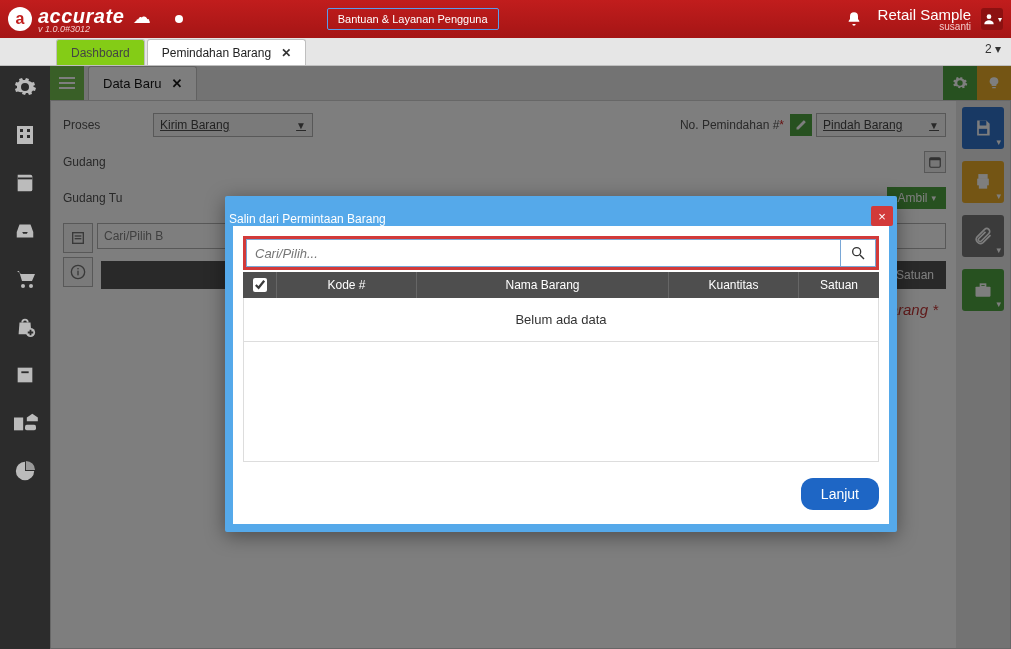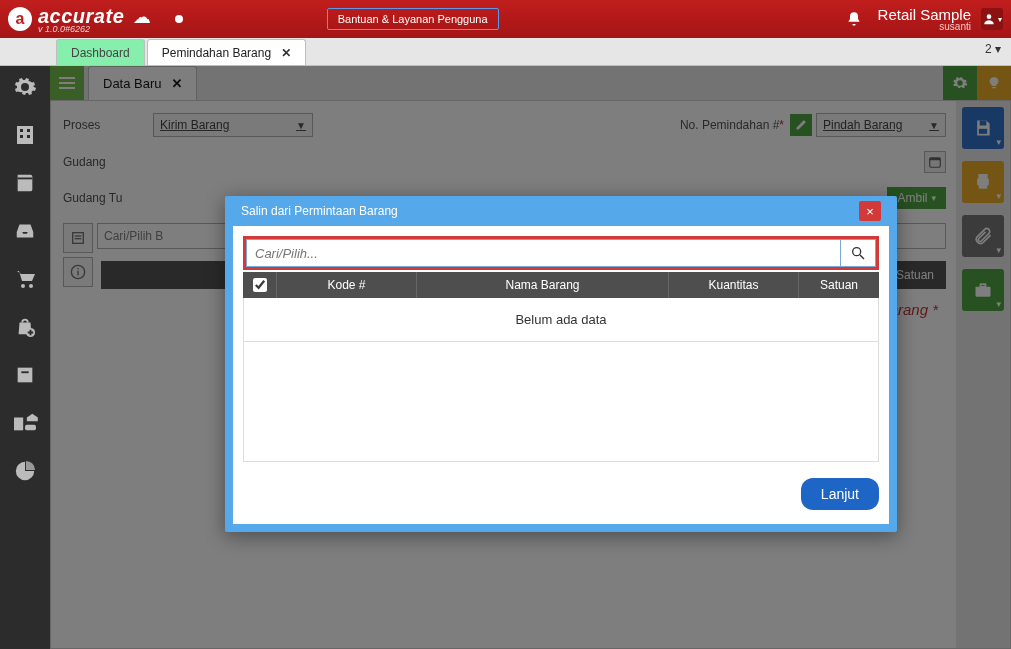--- a/index.html
+++ b/index.html
@@ -13,21 +13,21 @@
   .dot { width:8px;height:8px; background:#fff; border-radius:50%; margin:0 24px;}
   .help-btn { border:1px solid #5a9bee; background:transparent; color:#fff; font-size:11px; padding:4px 10px; border-radius:2px; margin-left:120px;}
   .top-spacer { flex:1; }
   .bell { font-size:16px; margin:0 16px;}
   .company { text-align:right; font-size:15px; line-height:1; margin-right:10px;}
   .company small { font-size:10px; display:block; color:#f3caca;}
   .user-icon { width:22px;height:22px; background:#8c1111; border-radius:3px; display:flex;align-items:center;justify-content:center; font-size:13px;}
   
   .tabsrow { height:28px; background:#e6e6e6; display:flex; align-items:flex-end; padding-left:56px; border-bottom:1px solid #bfbfbf; position:relative;}
   .tab { height:26px; padding:0 14px; font-size:12px; display:flex; align-items:center; border:1px solid #bfbfbf; border-bottom:none; margin-right:2px; border-radius:3px 3px 0 0; }
-  .tab.inactive { background:#86efac; color:#444; }
+  .tab.inactive { background:#84cc16; color:#444; }
   .tab.active { background:#fff; color:#222; }
   .tab .x { margin-left:10px; font-weight:bold; color:#333; cursor:pointer;}
   .tabcount { position:absolute; right:10px; top:4px; font-size:12px; color:#333;}
   
   .mainwrap { display:flex; height:calc(100% - 66px); }
   .sidebar { width:50px; background:#2c2c2c; display:flex; flex-direction:column; align-items:center; padding-top:6px; gap:18px; color:#bbb;}
   .sidebar .sicon { width:30px;height:30px; display:flex;align-items:center;justify-content:center; }
   .content { flex:1; position:relative; background:#e6e6e6; }
   
   .subtabs { height:34px; display:flex; align-items:center; }
@@ -63,21 +63,21 @@
   .bginput { height:26px; border:1px solid #aaa; font-size:12px; padding:0 6px; background:#fff; flex:1; }
   .bgicon { width:30px; height:30px; border:1px solid #aaa; background:#f6f6f6; display:flex; align-items:center; justify-content:center; margin-right:4px;}
   .bgstrip { height:28px; background:#444; color:#fff; display:flex; align-items:center; font-size:12px; margin-top:4px;}
   .bgstrip .cell { padding:0 12px; }
   .bgstrip .right { margin-left:auto; }
   .bgitalic { font-style:italic; color:#b22; font-size:15px; position:absolute; right:72px; top:200px;}
   
   .overlay { position:absolute; inset:0; background:rgba(20,20,20,0.55); }
   
   .modal { position:absolute; left:175px; top:130px; width:672px; background:#55a9ea; padding:0; border-radius:2px; box-shadow:0 4px 20px rgba(0,0,0,0.4);}
-  .modal-head { height:30px; display:flex; align-items:center; padding:0 16px; color:#fff; font-size:12px;}
+  .modal-head { height:30px; display:flex; align-items:flex-end; padding:0 4px; color:#fff; font-size:12px;}
   .modal-close { margin-left:auto; width:22px;height:20px; background:#d23a3a; color:#fff; display:flex; align-items:center; justify-content:center; font-size:13px; border-radius:2px;}
   .modal-body { background:#fff; margin:0 8px 8px 8px; padding:10px 10px 14px 10px;}
   .searchwrap { display:flex; border:3px solid #d23a3a; height:34px; align-items:stretch;}
   .searchwrap input { flex:1; border:1px solid #79a7d6; border-right:none; padding:0 8px; font-size:13px; outline:none; font-style:italic; color:#888;}
   .searchwrap .sbtn { width:36px; background:#fff; border:1px solid #79a7d6; display:flex; align-items:center; justify-content:center; color:#333;}
   .resitem { padding:6px 6px; border-bottom:1px solid #ddd; display:flex; flex-direction:column; font-size:12px;}
   .resitem .code { font-size:13px; color:#222; }
   .resitem .meta { display:flex; justify-content:space-between; color:#555; font-size:11px; margin-top:2px;}
   .gridhead { display:flex; background:#4e4e4e; color:#fff; height:26px; align-items:stretch; font-size:12px; margin-top:2px;}
   .gh { display:flex; align-items:center; justify-content:center; border-right:1px solid #666;}
@@ -94,21 +94,21 @@
   svg { display:block; }
 </style>
 </head>
 <body>
 
 <div class="topbar">
   <div class="logo-circle">a</div>
   <div>
     <span class="logo-text">accurate</span>
     <span class="cloud">☁</span>
-    <span class="logo-sub">v 1.0.0#6262</span>
+    <span class="logo-sub">v 1.0.0#3012</span>
   </div>
   <div class="dot"></div>
   <button class="help-btn">Bantuan &amp; Layanan Pengguna</button>
   <div class="top-spacer"></div>
   <div class="bell">
     <svg width="16" height="16" viewBox="0 0 24 24" fill="#fff">
         <path d="M12 2a6 6 0 0 0-6 6v4l-2 3v1h16v-1l-2-3V8a6 6 0 0 0-6-6zm0 20a2.5 2.5 0 0 0 2.5-2.5h-5A2.5 2.5 0 0 0 12 22z"></path>
       </svg>
   </div>
   <div class="company">

